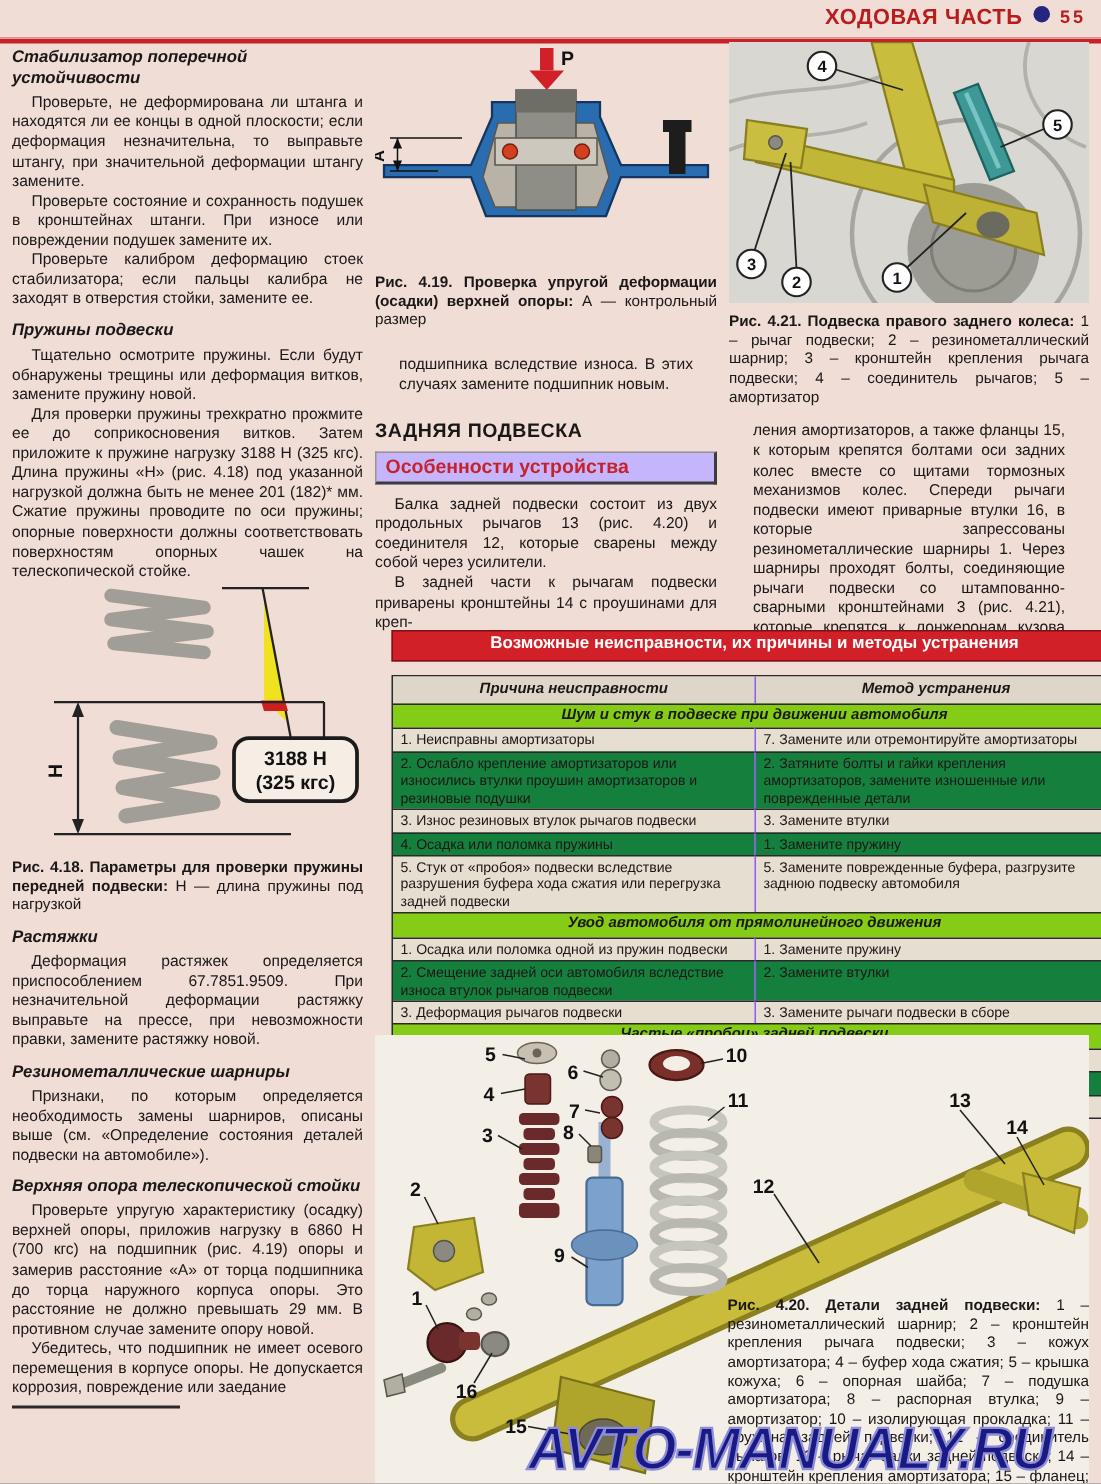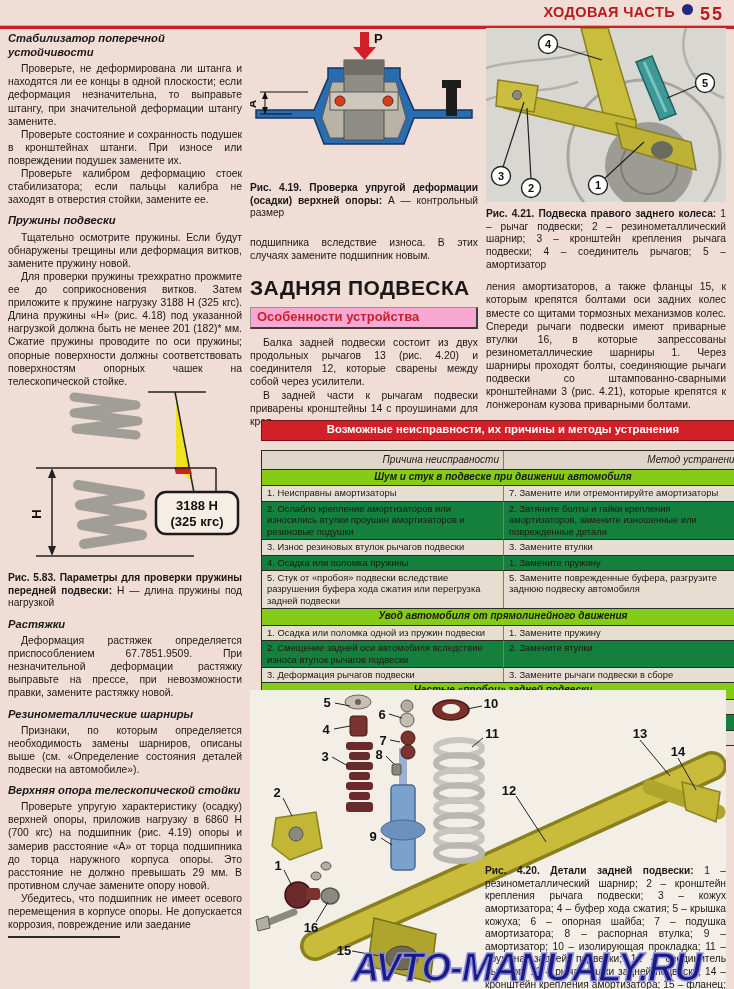--- a/index.html
+++ b/index.html
@@ -2,44 +2,44 @@
 <html><head>
 <meta charset="utf-8">
 <style>
   html,body{margin:0;padding:0;background:#888;}
   .page{position:relative;width:734px;height:989px;background:#efddd6;overflow:hidden;
         font-family:"Liberation Sans",sans-serif;color:#1c1717;}
   
   .hdr{position:absolute;top:4px;right:10px;display:flex;align-items:flex-start;gap:7px;
        color:#b91c1c;font-weight:bold;font-size:14.5px;letter-spacing:.4px;}
   .hdr .dot{width:11px;height:11px;border-radius:50%;background:#26267f;}
-  .hdr .pg{font-size:18px;letter-spacing:2px;}
+  .hdr .pg{font-size:12px;letter-spacing:2px;}
   .redrule{position:absolute;top:25px;left:0;width:734px;height:3px;background:#c5222a;border-top:1px solid #e2a0a0;}
   
   .col{position:absolute;font-size:10.4px;line-height:1.26;}
   .col-l{left:8px;top:31px;width:234px;}
   .col-m{left:250px;top:30px;width:228px;}
   .col-r{left:486px;top:28px;width:240px;}
   .h-it{font-weight:bold;font-style:italic;font-size:11.2px;margin:7px 0 3px;}
   .p{text-align:justify;text-indent:13px;margin:0;}
-  .p0{text-align:justify;text-indent:0;margin:0;}
+  .p0{text-align:justify;text-indent:0;margin:16px;}
   .cap{font-size:10.2px;line-height:1.24;text-align:justify;margin:3px 0 0;}
   .cap b{font-weight:bold;}
   figure{margin:0;}
-  .secA{font-weight:bold;font-size:21px;letter-spacing:.4px;margin:13px 0 5px;}
-  .featbar{background:#f9a8d4;border:1px solid #9a948a;border-right:2.5px solid #3c3c3c;
+  .secA{font-weight:bold;font-size:13px;letter-spacing:.4px;margin:13px 0 5px;}
+  .featbar{background:#c4b5fd;border:1px solid #9a948a;border-right:2.5px solid #3c3c3c;
            border-bottom:2.5px solid #3c3c3c;color:#c5222a;font-weight:bold;font-size:13px;
            padding:1px 6px 2px;margin:0 0 7px;}
   
   .faults{position:absolute;left:261px;top:420px;width:484px;font-size:9.4px;line-height:1.22;}
   .redbar{background:#d12027;border:1px solid #7a1217;color:#fff;font-weight:bold;font-size:11.3px;
           text-align:center;padding:2px 0 3px;}
   .ftable{display:grid;grid-template-columns:1fr 1fr;border:1.4px solid #2a2a2a;margin-top:9px;background:#e6ded1;}
   .ftable>div{padding:1px 5px 2px;border-top:1px solid #2a2a2a;}
-  .ft-ch{border-top:none!important;font-weight:normal;font-style:italic;text-align:right;
+  .ft-ch{border-top:none!important;font-weight:bold;font-style:italic;text-align:center;
          background:#ded6c8;font-size:10px;padding:3px 4px!important;}
   .ft-sec{grid-column:1/-1;font-weight:bold;font-style:italic;text-align:center;background:#84cc16;font-size:10px;}
   .ft-r{border-left:1px solid #8b5cf6;}
   .sh{background:#15803d;}
   
   .fig420{position:absolute;left:250px;top:690px;width:476px;height:299px;}
   .fig420 .cap{position:absolute;left:235px;top:172px;width:241px;}
   .fig420 svg{position:absolute;left:0;top:0;}
   
   .wm{position:absolute;left:352px;top:946px;width:382px;font-weight:bold;font-style:italic;
@@ -91,21 +91,21 @@
         <g>
           <polyline points="70,97 132,107 72,117 134,127 74,137 134,147 76,156" fill="none" stroke="#a09e96" stroke-width="10" stroke-linecap="round" stroke-linejoin="round"></polyline>
         </g>
         <g>
           <rect x="148" y="104" width="82" height="42" rx="10" fill="#f6eee4" stroke="#1b1b1b" stroke-width="2.5"></rect>
           <text class="num" x="189" y="122" text-anchor="middle">3188 Н</text>
           <text class="num" x="189" y="138" text-anchor="middle">(325 кгс)</text>
         </g>
       </svg>
       <figcaption class="cap">
-        <b>Рис. 5.83. Параметры для проверки пружины передней подвески:</b><span> Н — длина пружины под нагрузкой</span>
+        <b>Рис. 4.18. Параметры для проверки пружины передней подвески:</b><span> Н — длина пружины под нагрузкой</span>
       </figcaption>
     </figure>
 
     <div class="h-it">Растяжки</div>
     <p class="p">Деформация растяжек определяется приспособлением 67.7851.9509. При незначительной деформации растяжку выправьте на прессе, при невозможности правки, замените растяжку новой.</p>
     <div class="h-it">Резинометаллические шарниры</div>
     <p class="p">Признаки, по которым определяется необходимость замены шарниров, описаны выше (см. «Определение состояния деталей подвески на автомобиле»).</p>
     <div class="h-it">Верхняя опора телескопической стойки</div>
     <p class="p">Проверьте упругую характеристику (осадку) верхней опоры, приложив нагрузку в 6860 Н (700 кгс) на подшипник (рис. 4.19) опоры и замерив расстояние «А» от торца подшипника до торца наружного корпуса опоры. Это расстояние не должно превышать 29 мм. В противном случае замените опору новой.</p>
     <p class="p">Убедитесь, что подшипник не имеет осевого перемещения в корпусе опоры. Не допускается коррозия, повреждение или заедание</p>

